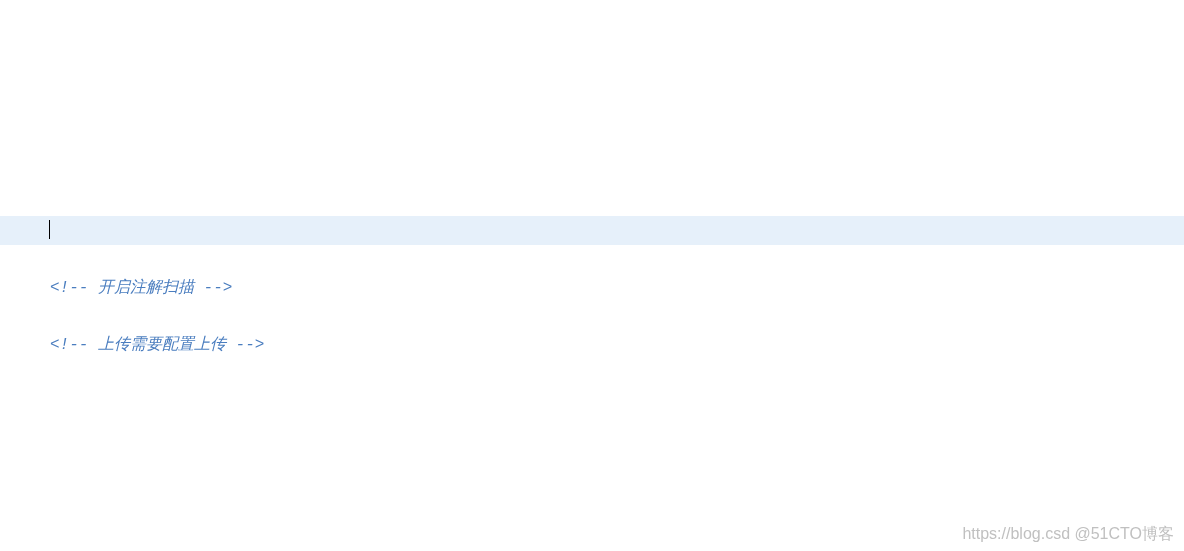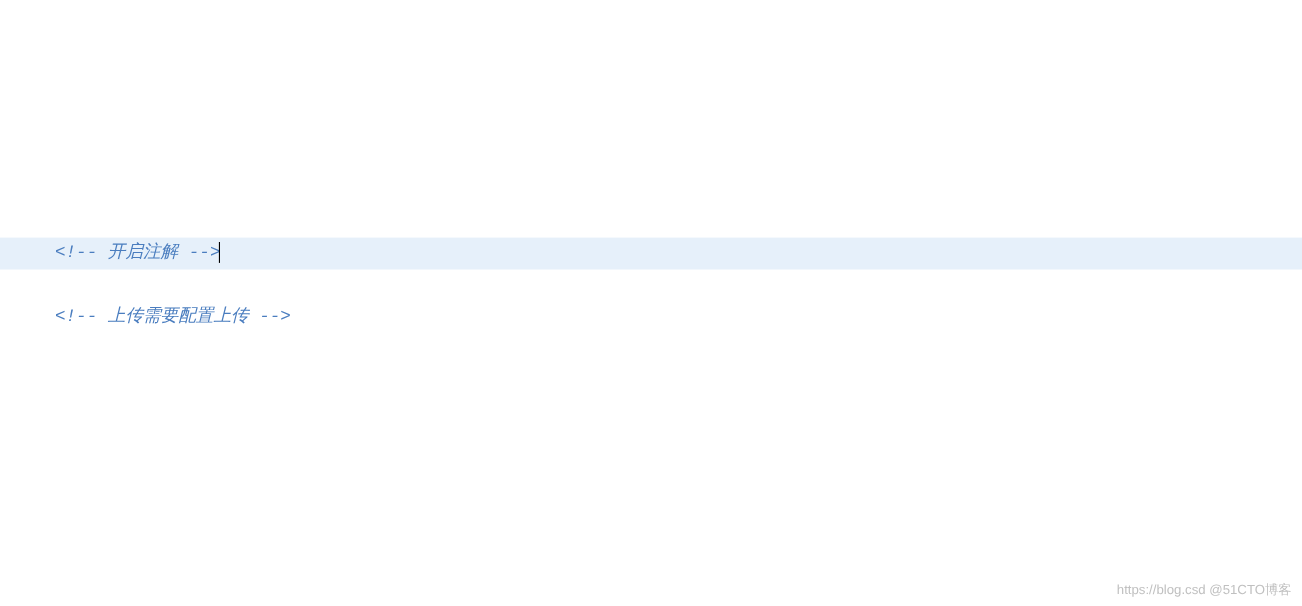--- a/index.html
+++ b/index.html
@@ -37,34 +37,35 @@
   .c-tag { color:#005f87; }
   .c-comment { color:#4a7dbf; font-style: italic; }
   .c-attr { color:#6a1b9a; }
   .c-val-str { color:#128a12; font-style: italic; }
   .c-bracket { color:#005f87; }
   .c-punc { color:#000; }
   .watermark {
     position: fixed;
     bottom: 6px;
     right: 10px;
-    font-size: 12px;
+    font-size: 16px;
     color: #c0c0c0;
     font-family: sans-serif;
   }
 </style>
 </head>
 <body>
 
 
 
 <div class="editor">
 <span class="line"> </span>
 <span class="line"> </span>
-<span class="highlight-line"><span class="c-comment">&lt;!-- 开启注解 --&gt;</span><span class="cursor-bar"></span></span>
+<span class="highlight-line"><span class="cursor-bar"></span></span>
+<span class="line"><span class="c-comment">&lt;!-- 开启注解扫描 --&gt;</span></span>
 <span class="line"><span class="c-comment">&lt;!-- 上传需要配置上传 --&gt;</span></span>
 
 
 
 
 
 
 
 
 

